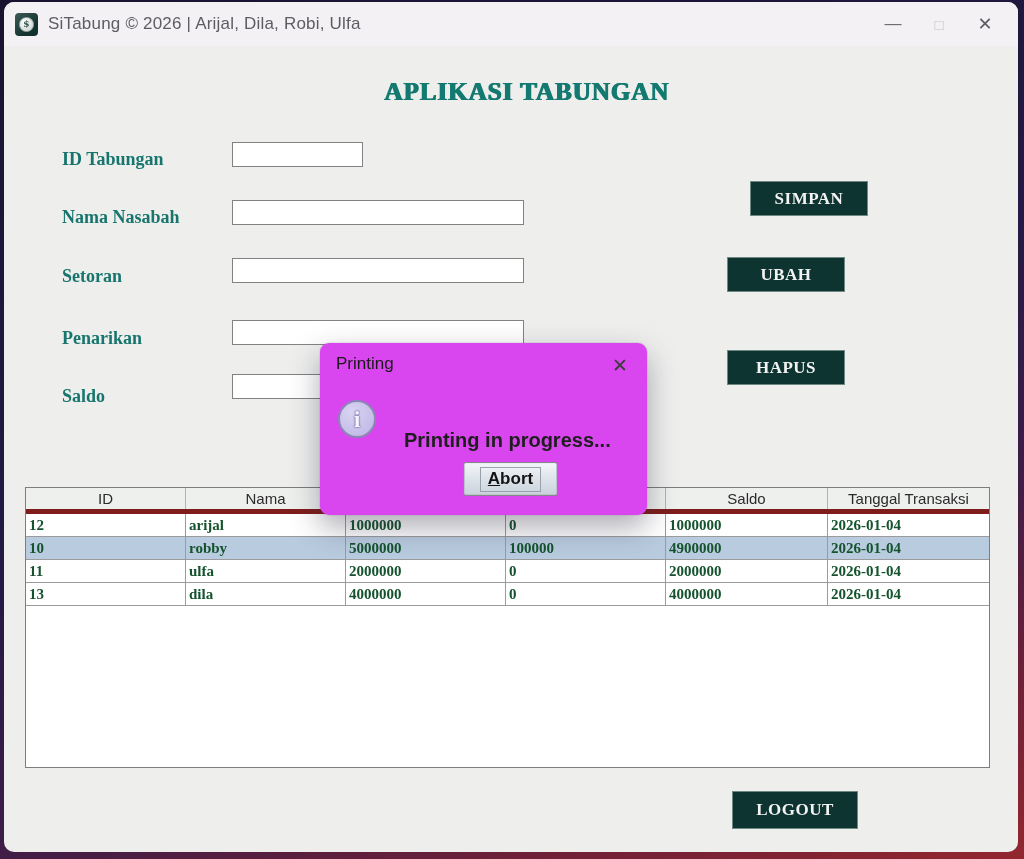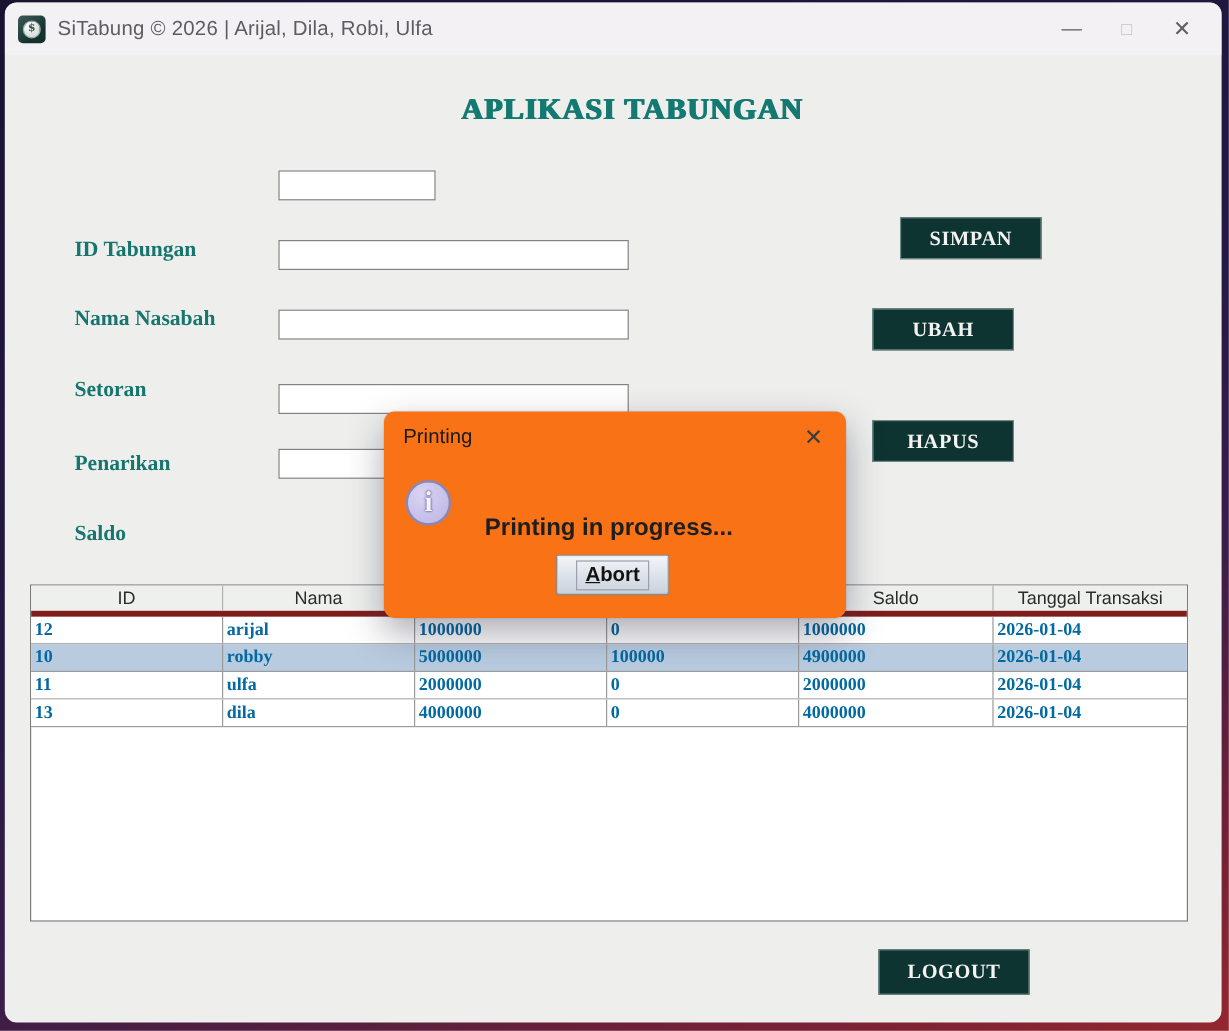--- a/index.html
+++ b/index.html
@@ -35,21 +35,21 @@
   
   .heading {
     position:absolute; left:16px; top:76px; width:100%; text-align:center;
     font-family:Liberation Serif, serif; font-weight:900; font-size:25px; letter-spacing:1px;
     color:#147a71; text-shadow:0.7px 0 0 #147a71, -0.7px 0 0 #147a71;
   }
 
   
   .field-label {
     position:absolute; left:58px; font-family:"Liberation Serif", serif;
-    font-weight:bold; font-size:18px; color:#17756d;margin-top:48px;
+    font-weight:bold; font-size:18px; color:#17756d;
   }
   .lbl-0{top:147px}.lbl-1{top:205px}.lbl-2{top:264px}.lbl-3{top:326px}.lbl-4{top:384px}
   .field-input {
     position:absolute; left:228px; height:25px; background:#fff;
     border:1px solid #828282; font-size:15px; padding:0 4px;
     font-family:"Liberation Sans", sans-serif;
   }
   .inp-0{top:140px; width:131px}
   .inp-1{top:198px; width:292px}
   .inp-2{top:256px; width:292px}
@@ -79,30 +79,30 @@
     background:#ffffff; border:1px solid #7d7d7d;
   }
   .thead { display:flex; height:26px; background:#eef0ee; border-bottom:5px solid #7f1d1d; }
   .th {
     font-size:15px; color:#2b2b2b; display:flex; align-items:center; justify-content:center;
     border-right:1px solid #b2b2b2; overflow:hidden; white-space:nowrap;
   }
   .trow { display:flex; height:23px; background:#fff; border-bottom:1px solid #9b9b9b; }
   .trow.selected { background:#b9cbdf; }
   .td {
-    font-family:"Liberation Serif", serif; font-weight:bold; font-size:15px; color:#0369a1;
+    font-family:"Liberation Serif", serif; font-weight:bold; font-size:15px; color:#14532d;
     padding-left:3px; display:flex; align-items:center;
     border-right:1px solid #9b9b9b; overflow:hidden; white-space:nowrap;
   }
   .c0{width:160px}.c1{width:160px}.c2{width:160px}.c3{width:160px}.c4{width:162px}.c5{width:161px; border-right:none}
 
   
   .dialog {
-    position:absolute; left:316px; top:341px; width:385px; height:172px;
-    background:#f97316; border-radius:9px; z-index:10;
+    position:absolute; left:316px; top:341px; width:327px; height:172px;
+    background:#d946ef; border-radius:9px; z-index:10;
     box-shadow:0 12px 30px rgba(35,35,55,0.38), 0 0 0 1px rgba(0,0,0,0.06);
   }
   .dlg-title { position:absolute; left:16px; top:11px; font-size:17px; color:#1a1a1a; }
   .dlg-close { position:absolute; right:14px; top:9px; font-size:19px; color:#3c3c3c; width:26px; height:26px; display:flex; align-items:center; justify-content:center; cursor:pointer; }
   .info-icon {
     position:absolute; left:18px; top:57px; width:38px; height:38px; border-radius:50%;
     background:radial-gradient(circle at 35% 30%, #d9d4f2, #c3bce8 75%);
     border:2px solid #8b87b5;
     display:flex; align-items:center; justify-content:center;
     font-family:"Liberation Serif", serif; font-weight:bold; font-size:24px; color:#f6f4fe;

